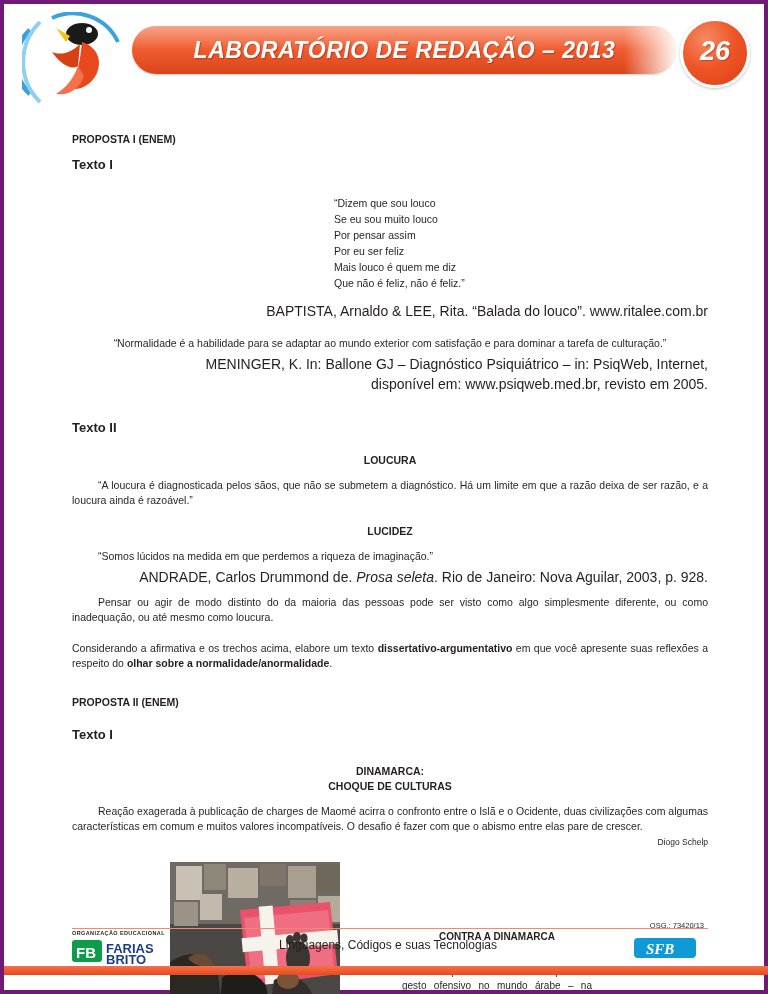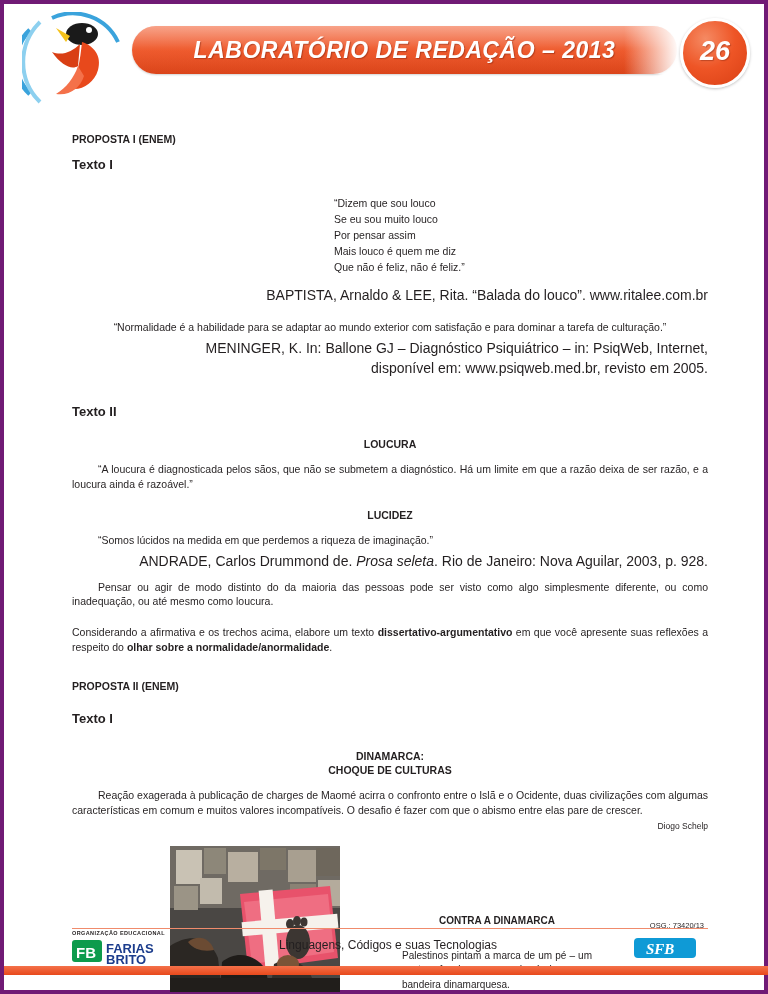--- a/index.html
+++ b/index.html
@@ -301,20 +301,21 @@
 
   <div class="content">
 
     <div class="sec-title">PROPOSTA I (ENEM)</div>
     <div class="sub-title">Texto I</div>
 
     <div class="poem">
       <div>“Dizem que sou louco</div>
       <div>Se eu sou muito louco</div>
       <div>Por pensar assim</div>
+      <div>Por eu ser feliz</div>
       <div>Mais louco é quem me diz</div>
       <div>Que não é feliz, não é feliz.”</div>
     </div>
 
     <div class="source">BAPTISTA, Arnaldo &amp; LEE, Rita. “Balada do louco”. www.ritalee.com.br</div>
 
     <div class="quote-center">“Normalidade é a habilidade para se adaptar ao mundo exterior com satisfação e para dominar a tarefa de culturação.”</div>
     <div class="source" style="margin-top:4px;">
       <div>MENINGER, K. In: Ballone GJ – Diagnóstico Psiquiátrico – in: PsiqWeb, Internet,</div>
       <div>disponível em: www.psiqweb.med.br, revisto em 2005.</div>

